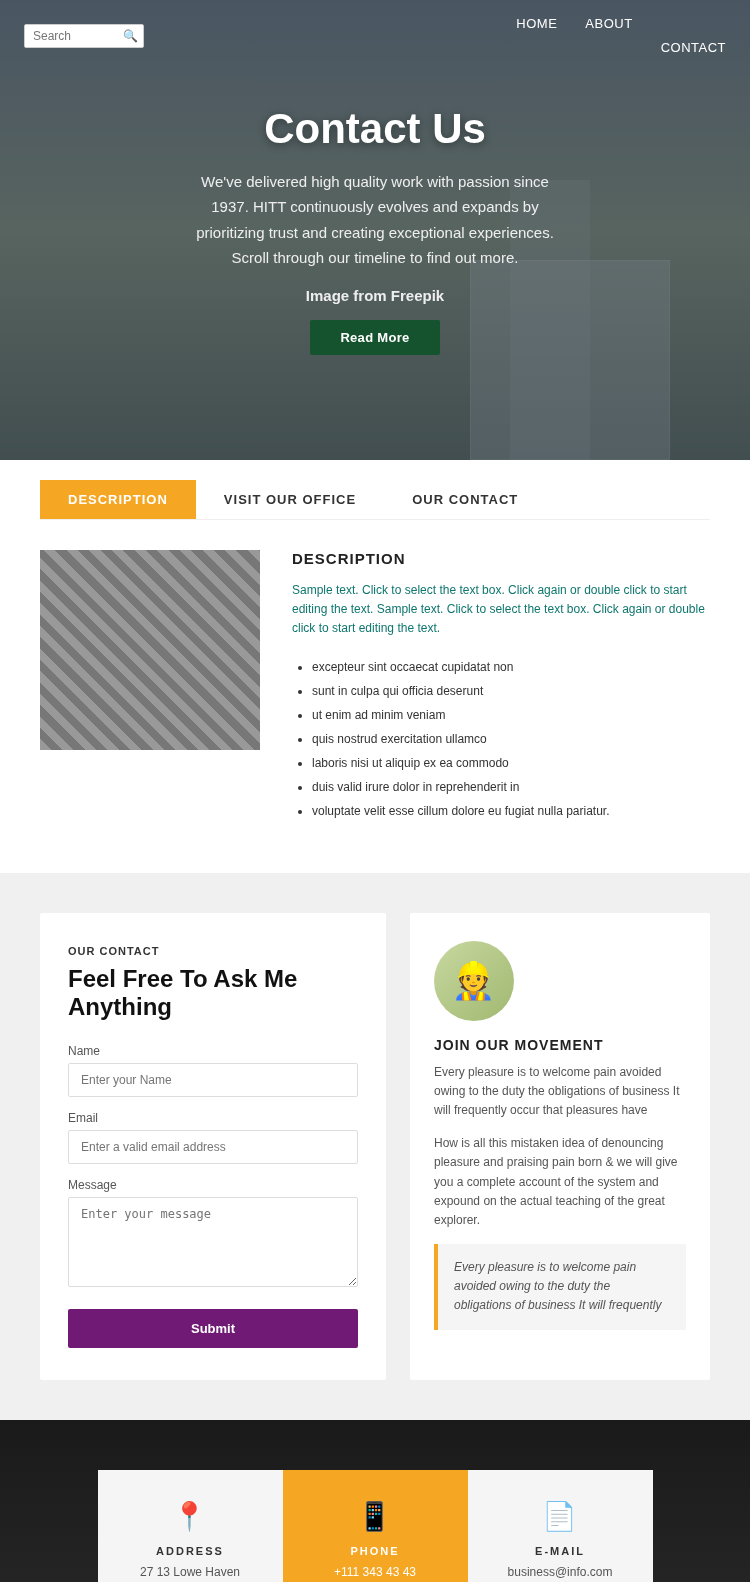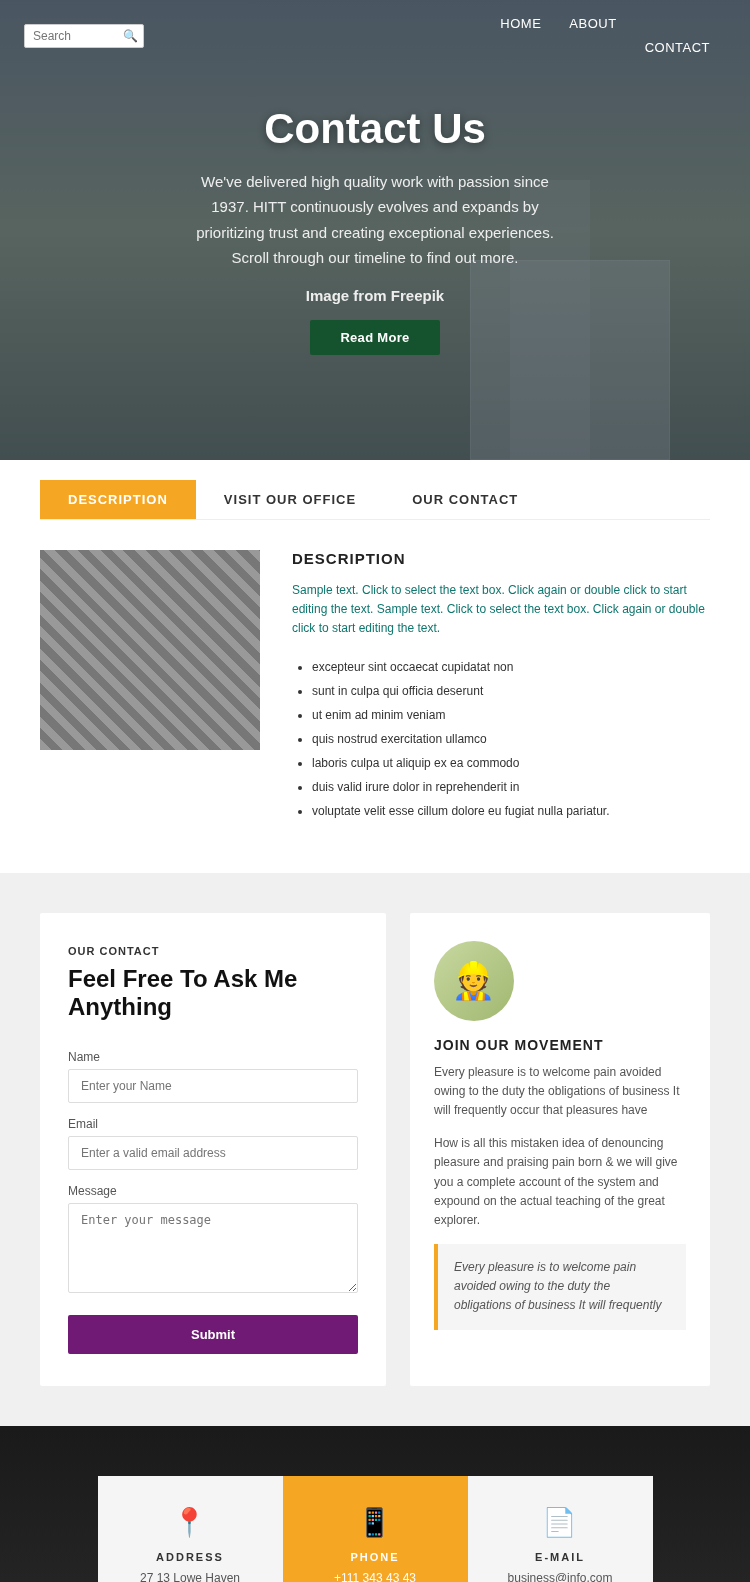--- a/index.html
+++ b/index.html
@@ -1,21 +1,21 @@
 <!DOCTYPE html>
 <html><head>
   <meta charset="utf-8">
   <style>
     * { box-sizing: border-box; margin: 0; padding: 0; }
     body { font-family: Arial, sans-serif; width: 750px; background: #fff; }
 
     
     .header {
       position: absolute;
-      top: 0; left: 0; right: 16px;
+      top: 0; left: 0; right: 0;
       display: flex;
       align-items: center;
       justify-content: space-between;
       padding: 16px 24px;
       z-index: 10;
     }
     .search-box {
       display: flex;
       align-items: center;
       background: #fff;
@@ -188,21 +188,21 @@
       font-weight: 700;
       letter-spacing: 1px;
       text-transform: uppercase;
       color: #333;
       margin-bottom: 8px;
     }
     .contact-form-card h2 {
       font-size: 24px;
       font-weight: 700;
       color: #111;
-      margin-bottom: 28px;
+      margin-bottom: 22px;
       line-height: 1.2;
     }
     .form-group {
       margin-bottom: 14px;
     }
     .form-group label {
       display: block;
       font-size: 12px;
       color: #555;
       margin-bottom: 5px;
@@ -408,21 +408,21 @@
     <div class="zigzag-pattern"></div>
   </div>
   <div class="desc-content">
     <h3>DESCRIPTION</h3>
     <p class="sample-text">Sample text. Click to select the text box. Click again or double click to start editing the text. Sample text. Click to select the text box. Click again or double click to start editing the text.</p>
     <ul>
       <li>excepteur sint occaecat cupidatat non</li>
       <li>sunt in culpa qui officia deserunt</li>
       <li>ut enim ad minim veniam</li>
       <li>quis nostrud exercitation ullamco</li>
-      <li>laboris culpa ut aliquip ex ea commodo</li>
+      <li>laboris nisi ut aliquip ex ea commodo</li>
       <li>duis valid irure dolor in reprehenderit in</li>
       <li>voluptate velit esse cillum dolore eu fugiat nulla pariatur.</li>
     </ul>
   </div>
 </div>
 
 <div class="contact-section">
 
   <div class="contact-form-card">
     <div class="our-contact-label">OUR CONTACT</div>

